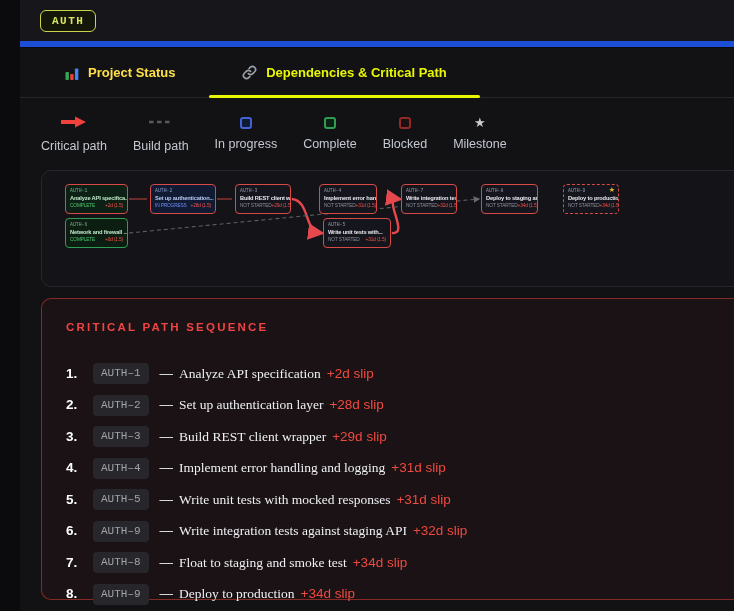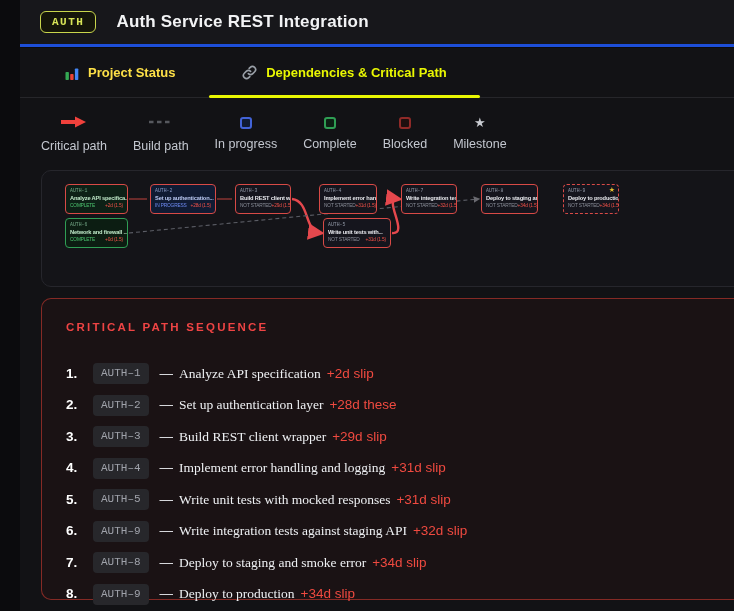--- a/index.html
+++ b/index.html
@@ -1,21 +1,21 @@
 <!DOCTYPE html>
 <html><head>
 <meta charset="utf-8">
 <style>
   html,body{margin:0;padding:0;background:#0b0b0d;width:734px;height:611px;overflow:hidden;
     font-family:"Liberation Sans",sans-serif;-webkit-font-smoothing:antialiased;}
   .stage{position:relative;width:734px;height:611px;background:#0b0b0d;}
 
   
   .header{position:absolute;left:20px;top:0;right:0;height:47px;background:#17171b;
-    border-bottom:3px solid #1d4ed8;display:flex;align-items:center;padding-left:20px;box-sizing:border-box;}
+    border-bottom:6px solid #1d4ed8;display:flex;align-items:center;padding-left:20px;box-sizing:border-box;}
   .auth-badge{display:inline-block;border:1px solid #c9d64c;color:#d8e557;background:#15160a;
     font-family:"Liberation Mono",monospace;font-weight:bold;font-size:11px;letter-spacing:1.5px;
     padding:4px 11px 4px;border-radius:6px;}
   .page-title{color:#f2f3f5;font-weight:bold;font-size:17px;margin-left:20px;letter-spacing:.2px;}
 
   
   .tabs{position:absolute;left:20px;top:48px;right:0;height:49px;background:#121215;
     border-bottom:1px solid #26262a;}
   .tab{position:absolute;top:0;height:100%;display:flex;align-items:center;gap:9px;
     font-weight:bold;font-size:13px;cursor:pointer;}
@@ -79,21 +79,20 @@
   .seq-slip{color:#f04a40;margin-left:6px;white-space:nowrap;}
   .seq-foot{margin-top:17px;color:#6d727b;font-style:italic;font-size:12.5px;}
 </style>
 </head>
 <body>
 
 <div class="stage">
 
   <div class="header">
     <span class="auth-badge">AUTH</span>
-    <span class="page-title">Auth Service REST Integration</span>
   </div>
 
   <div class="tabs">
     <div class="tab tab-inactive">
       <span class="bar-icon">
         <svg width="14" height="14" viewBox="0 0 14 14">
           <rect x="0.5" y="6" width="3.4" height="8" rx="0.8" fill="#34a853"></rect>
           <rect x="5.2" y="8" width="3.4" height="6" rx="0.8" fill="#ea4335"></rect>
           <rect x="9.9" y="2.5" width="3.4" height="11.5" rx="0.8" fill="#4285f4"></rect>
         </svg>
@@ -248,21 +247,21 @@
             <span class="seq-pill">AUTH–1</span>
             <span class="seq-dash">—</span>
             <span class="seq-name">Analyze API specification</span>
             <span class="seq-slip">+2d slip</span>
           </div>
           <div class="seq-row">
             <span class="seq-num">2.</span>
             <span class="seq-pill">AUTH–2</span>
             <span class="seq-dash">—</span>
             <span class="seq-name">Set up authentication layer</span>
-            <span class="seq-slip">+28d these</span>
+            <span class="seq-slip">+28d slip</span>
           </div>
           <div class="seq-row">
             <span class="seq-num">3.</span>
             <span class="seq-pill">AUTH–3</span>
             <span class="seq-dash">—</span>
             <span class="seq-name">Build REST client wrapper</span>
             <span class="seq-slip">+29d slip</span>
           </div>
           <div class="seq-row">
             <span class="seq-num">4.</span>
@@ -282,21 +281,21 @@
             <span class="seq-num">6.</span>
             <span class="seq-pill">AUTH–9</span>
             <span class="seq-dash">—</span>
             <span class="seq-name">Write integration tests against staging API</span>
             <span class="seq-slip">+32d slip</span>
           </div>
           <div class="seq-row">
             <span class="seq-num">7.</span>
             <span class="seq-pill">AUTH–8</span>
             <span class="seq-dash">—</span>
-            <span class="seq-name">Deploy to staging and smoke error</span>
+            <span class="seq-name">Float to staging and smoke test</span>
             <span class="seq-slip">+34d slip</span>
           </div>
           <div class="seq-row">
             <span class="seq-num">8.</span>
             <span class="seq-pill">AUTH–9</span>
             <span class="seq-dash">—</span>
             <span class="seq-name">Deploy to production</span>
             <span class="seq-slip">+34d slip</span>
           </div>
         </div>

